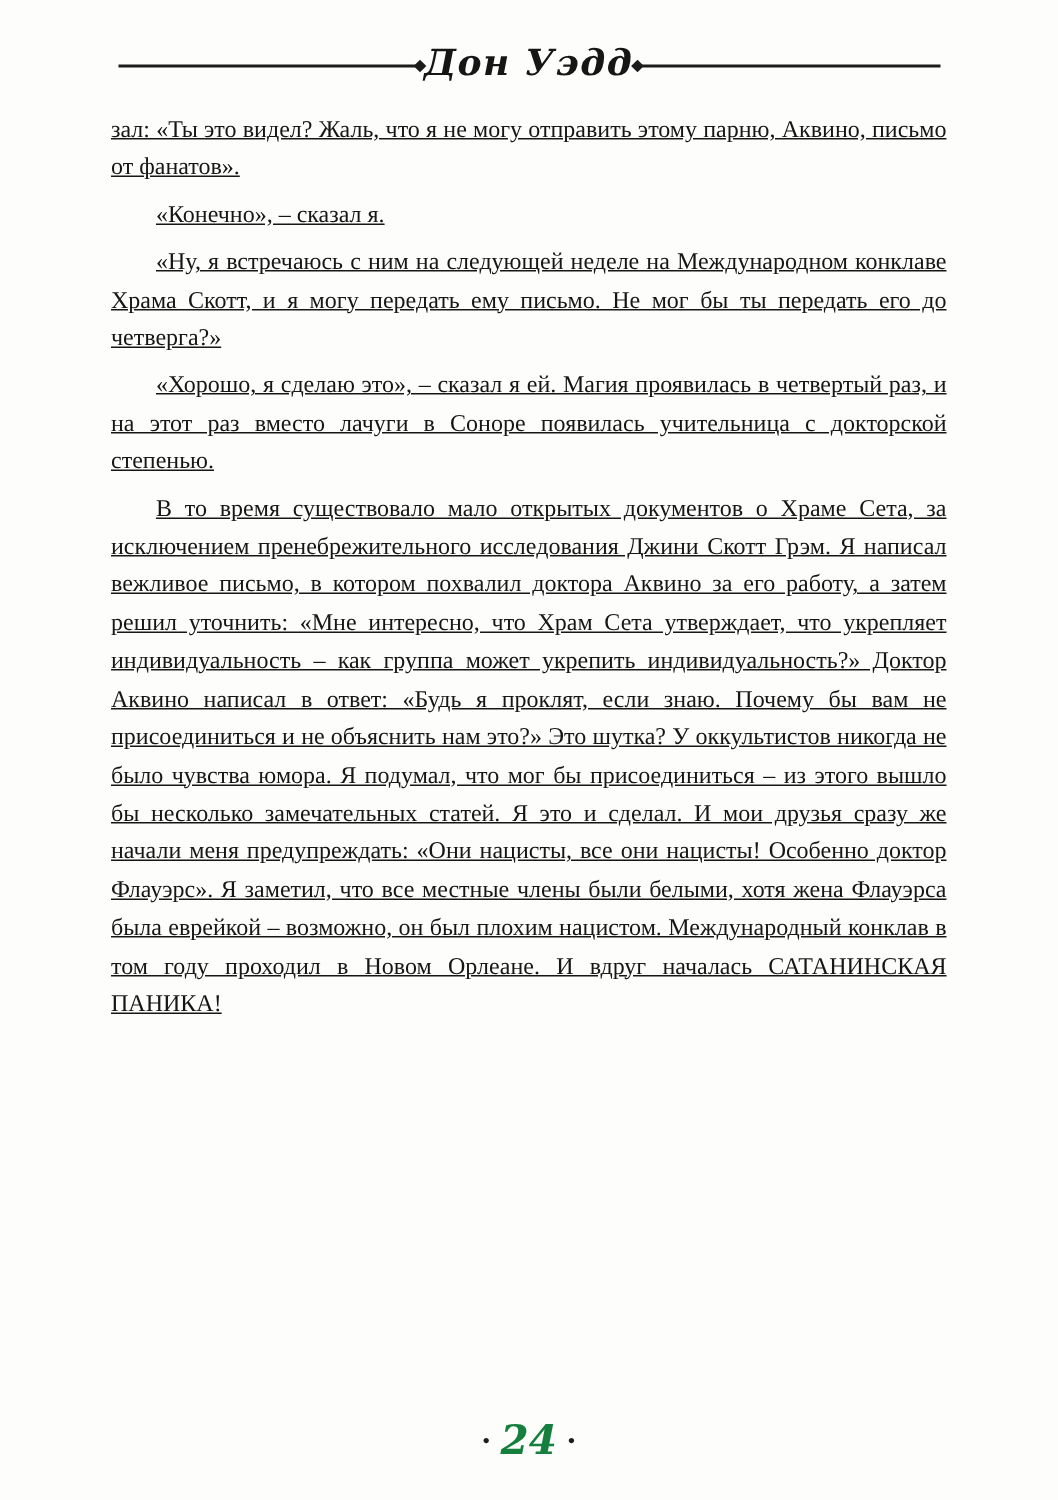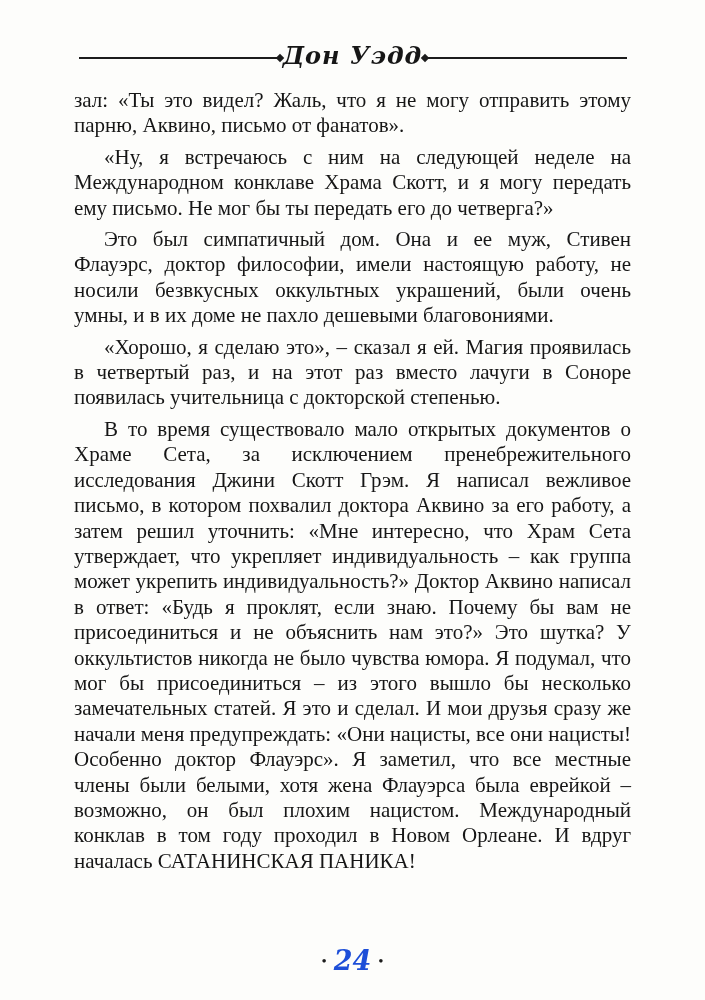--- a/index.html
+++ b/index.html
@@ -18,21 +18,21 @@
     color: #161616;
     overflow: hidden;
   }
   
   .page-header {
     display: flex;
     align-items: center;
     justify-content: center;
     width: 548px;
     margin: 0 auto;
-    padding-top: 44px;
+    padding-top: 30px;
     gap: 0;
   }
   .head-rule {
     flex: 1 1 auto;
     height: 2px;
     background: #1c1c1c;
     position: relative;
   }
   .head-rule.left::after,
   .head-rule.right::before {
@@ -56,25 +56,26 @@
     line-height: 1;
     padding: 0 2px 4px 2px;
   }
   
   .page-body {
     width: 557px;
     margin: 16px auto 0 auto;
   }
   .page-body p {
     margin: 0 0 6px 0;
-    font-size: 21px;
+    font-size: 16px;
     line-height: 25.4px;
     text-align: justify;
     text-indent: 30px;
     hyphens: none;
+    text-decoration: underline;
   }
   .page-body p.no-indent {
     text-indent: 0;
   }
   
   .page-footer {
     position: absolute;
     left: 0;
     bottom: 26px;
     width: 100%;
@@ -85,38 +86,38 @@
     font-size: 15px;
     vertical-align: 4px;
     color: #1c1c1c;
     padding: 0 7px;
   }
   .folio-number {
     font-family: "DejaVu Serif", serif;
     font-style: italic;
     font-weight: 700;
     font-size: 27px;
-    color: #1d4ed8;
+    color: #15803d;
   }
 </style>
 </head>
 <body>
 
 <div class="page">
 
   <header class="page-header">
     <span class="head-rule left"></span>
     <span class="head-title">Дон Уэдд</span>
     <span class="head-rule right"></span>
   </header>
 
   <main class="page-body">
     <p class="no-indent">зал: «Ты это видел? Жаль, что я не могу отправить этому парню, Аквино, письмо от фанатов».</p>
+    <p>«Конечно», – сказал я.</p>
     <p>«Ну, я встречаюсь с ним на следующей неделе на Международном конклаве Храма Скотт, и я могу передать ему письмо. Не мог бы ты передать его до четверга?»</p>
-    <p>Это был симпатичный дом. Она и ее муж, Стивен Флауэрс, доктор философии, имели настоящую работу, не носили безвкусных оккультных украшений, были очень умны, и в их доме не пахло дешевыми благовониями.</p>
     <p>«Хорошо, я сделаю это», – сказал я ей. Магия проявилась в четвертый раз, и на этот раз вместо лачуги в Соноре появилась учительница с докторской степенью.</p>
     <p>В то время существовало мало открытых документов о Храме Сета, за исключением пренебрежительного исследования Джини Скотт Грэм. Я написал вежливое письмо, в котором похвалил доктора Аквино за его работу, а затем решил уточнить: «Мне интересно, что Храм Сета утверждает, что укрепляет индивидуальность – как группа может укрепить индивидуальность?» Доктор Аквино написал в ответ: «Будь я проклят, если знаю. Почему бы вам не присоединиться и не объяснить нам это?» Это шутка? У оккультистов никогда не было чувства юмора. Я подумал, что мог бы присоединиться – из этого вышло бы несколько замечательных статей. Я это и сделал. И мои друзья сразу же начали меня предупреждать: «Они нацисты, все они нацисты! Особенно доктор Флауэрс». Я заметил, что все местные члены были белыми, хотя жена Флауэрса была еврейкой – возможно, он был плохим нацистом. Международный конклав в том году проходил в Новом Орлеане. И вдруг началась САТАНИНСКАЯ ПАНИКА!</p>
   </main>
 
   <footer class="page-footer">
     <span class="folio-bullet">•</span><span class="folio-number">24</span><span class="folio-bullet">•</span>
   </footer>
 
 </div>
 

